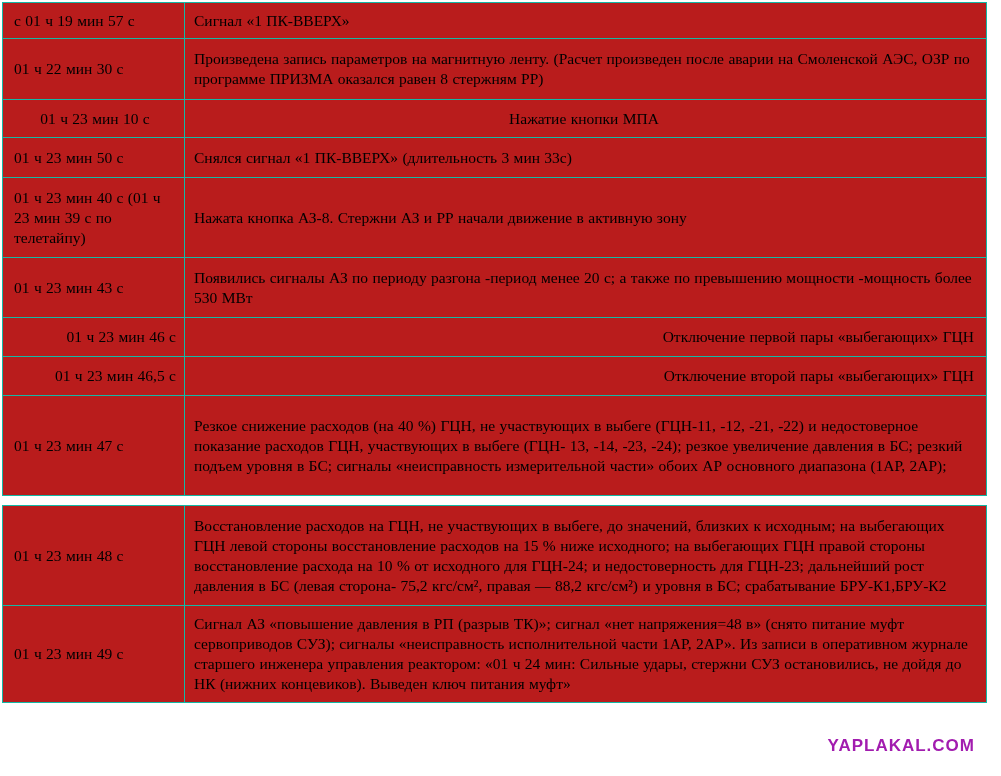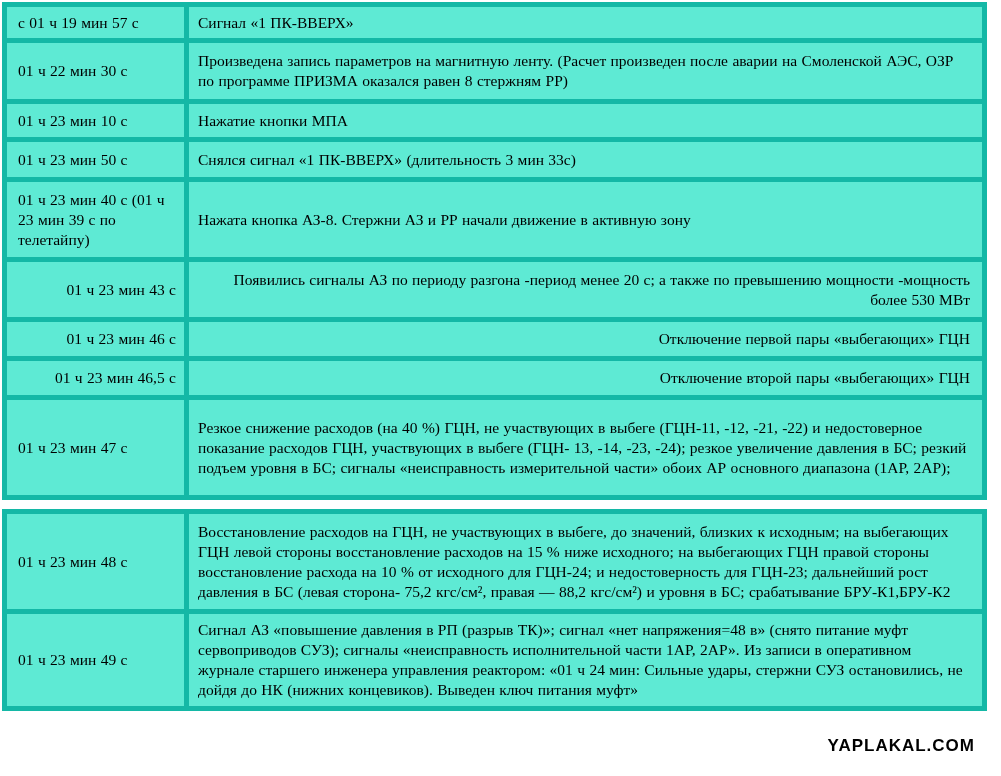--- a/index.html
+++ b/index.html
@@ -18,55 +18,55 @@
   }
   table.evt-table {
     border-collapse: collapse;
     table-layout: fixed;
     width: 985px;
     margin-left: 2px;
   }
   #table1 { margin-top: 2px; }
   #table2 { margin-top: 9px; }
   td {
-    border: 5px solid #14b8a6;
+    border: 1px solid #14b8a6;
     box-sizing: border-box;
     font-size: 15.5px;
     line-height: 20px;
     vertical-align: middle;
-    background: #5eead4;
+    background: #b91c1c;
     word-spacing: 0.5px;
   }
   td.time {
     width: 182px;
     padding: 3px 8px 3px 11px;
   }
   td.event {
     padding: 4px 12px 4px 9px;
     margin-top: 24px;
   }
   
   tr.h36  { height: 36px; }
   tr.h61  { height: 61px; padding-left: 44px; }
-  tr.h38  { height: 38px; }
+  tr.h38  { height: 38px; text-align: center; }
   tr.h40  { height: 40px; }
   tr.h80  { height: 80px; padding-left: 22px; }
-  tr.h60  { height: 60px; text-align: right; }
+  tr.h60  { height: 60px; }
   tr.h39  { height: 39px; text-align: right; }
   tr.h100 { height: 100px; }
   tr.h97  { height: 97px; }
   #watermark {
     position: absolute;
     top: 736px;
     right: 26px;
     font-family: "Liberation Sans", "DejaVu Sans", sans-serif;
     font-weight: bold;
     font-size: 17px;
     letter-spacing: 1px;
-    color: #000000;
+    color: #a21caf;
     user-select: none;
   }
 </style>
 </head>
 <body>
 
 <div id="page">
 
   <table class="evt-table" id="table1">
     <tbody>

